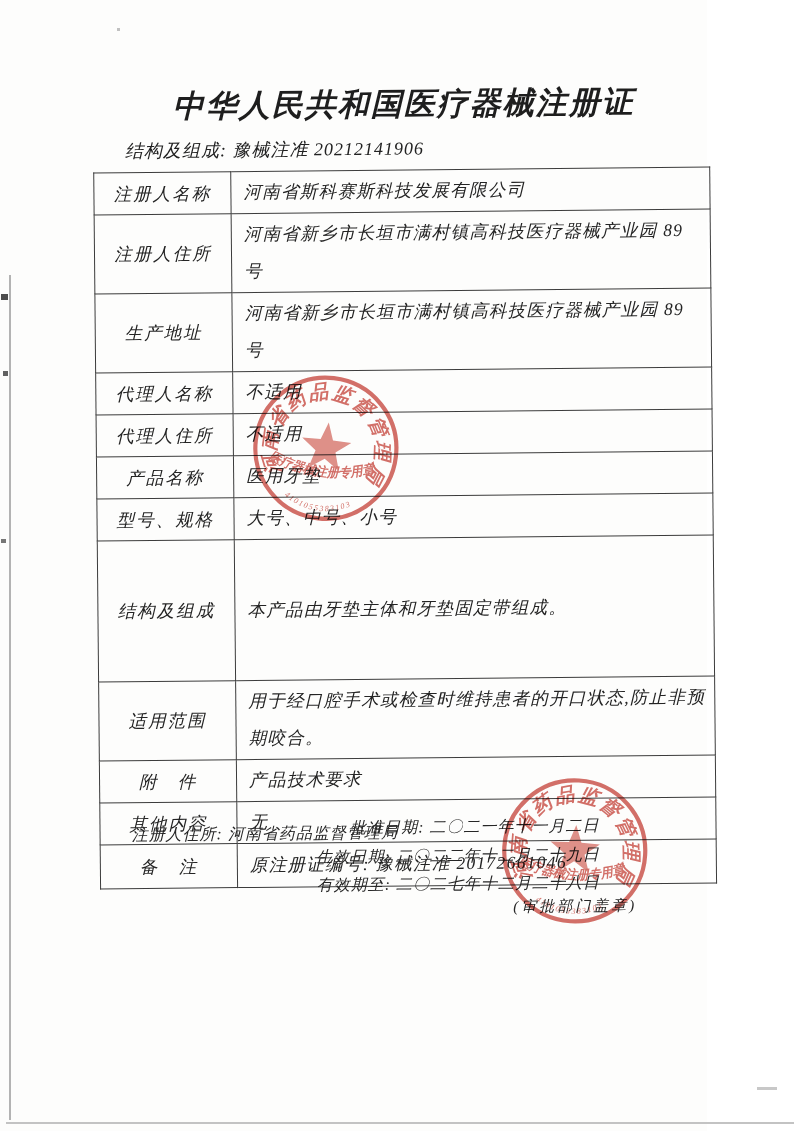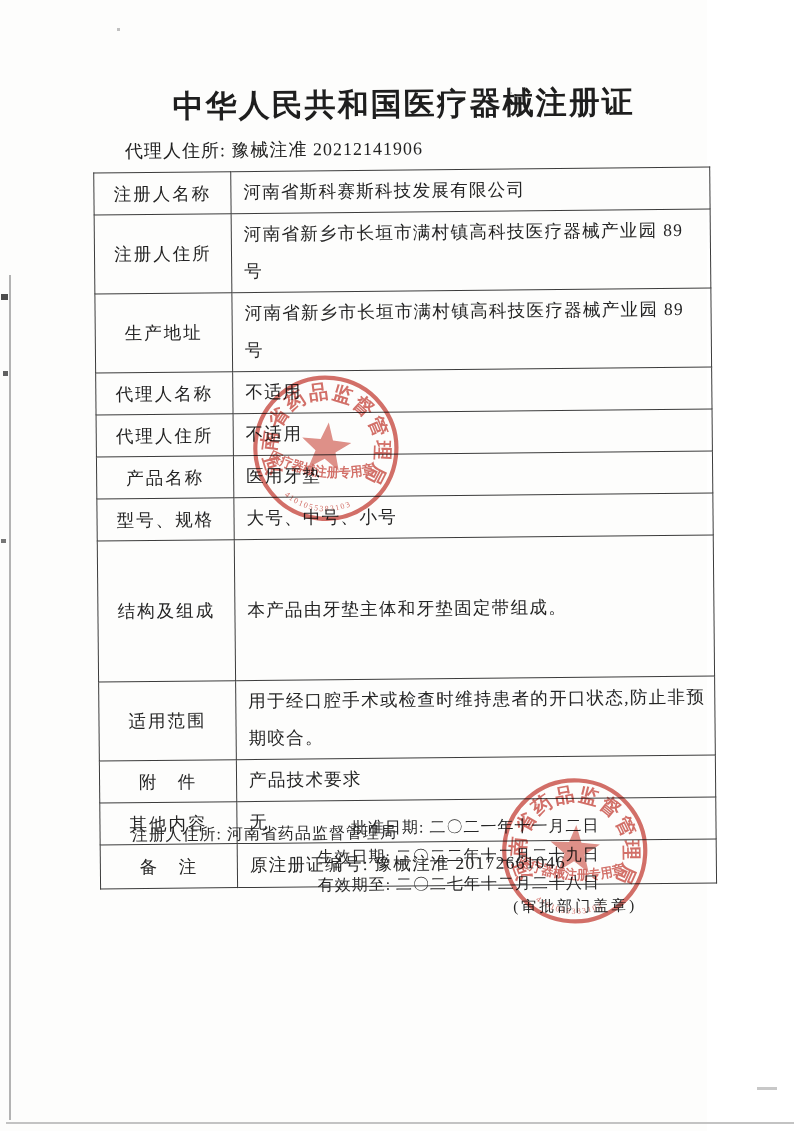--- a/index.html
+++ b/index.html
@@ -1,18 +1,18 @@
 <!DOCTYPE html>
 <html><head>
 <meta charset="utf-8">
 <style>
   * { margin:0; padding:0; box-sizing:border-box; }
   html,body { width:800px; height:1131px; background:#ffffff; overflow:hidden; }
   body { font-family:"Liberation Serif","DejaVu Serif",serif; color:#262626; }
-  .page { position:relative; width:707px; height:1131px; background:#fdfdfc; }
+  .page { position:relative; width:707px; height:1131px; background:#fdfdfc;font-style:italic; }
   .sheet { position:absolute; inset:0; transform:rotate(-0.55deg); transform-origin:50% 50%; }
 
   .title { position:absolute; top:84px; left:88px; width:640px; text-align:center;
            font-size:31px; font-weight:700; letter-spacing:2px; color:#1e1e1e; }
   .certline { position:absolute; top:137px; left:129px; font-size:18px; letter-spacing:1px; color:#222; }
 
   table.cert { position:absolute; top:170px; left:97px; width:617px;
                border-collapse:collapse; table-layout:fixed; }
   table.cert td { border:1.6px solid #3c3c3c; vertical-align:middle;
                   font-size:17.5px; color:#242424; }
@@ -51,21 +51,21 @@
 </style>
 </head>
 <body>
 
 <div class="page">
   <div class="sheet">
 
     <div class="title">中华人民共和国医疗器械注册证</div>
 
     <div class="certline">
-      <span>代理人住所:</span>
+      <span>结构及组成:</span>
       <span>豫械注准 20212141906</span>
     </div>
 
     <table class="cert">
       <tbody>
           <tr class="h42">
         <td class="lbl">注册人名称</td>
         <td class="val">河南省斯科赛斯科技发展有限公司</td>
       </tr>
       <tr class="h42">

